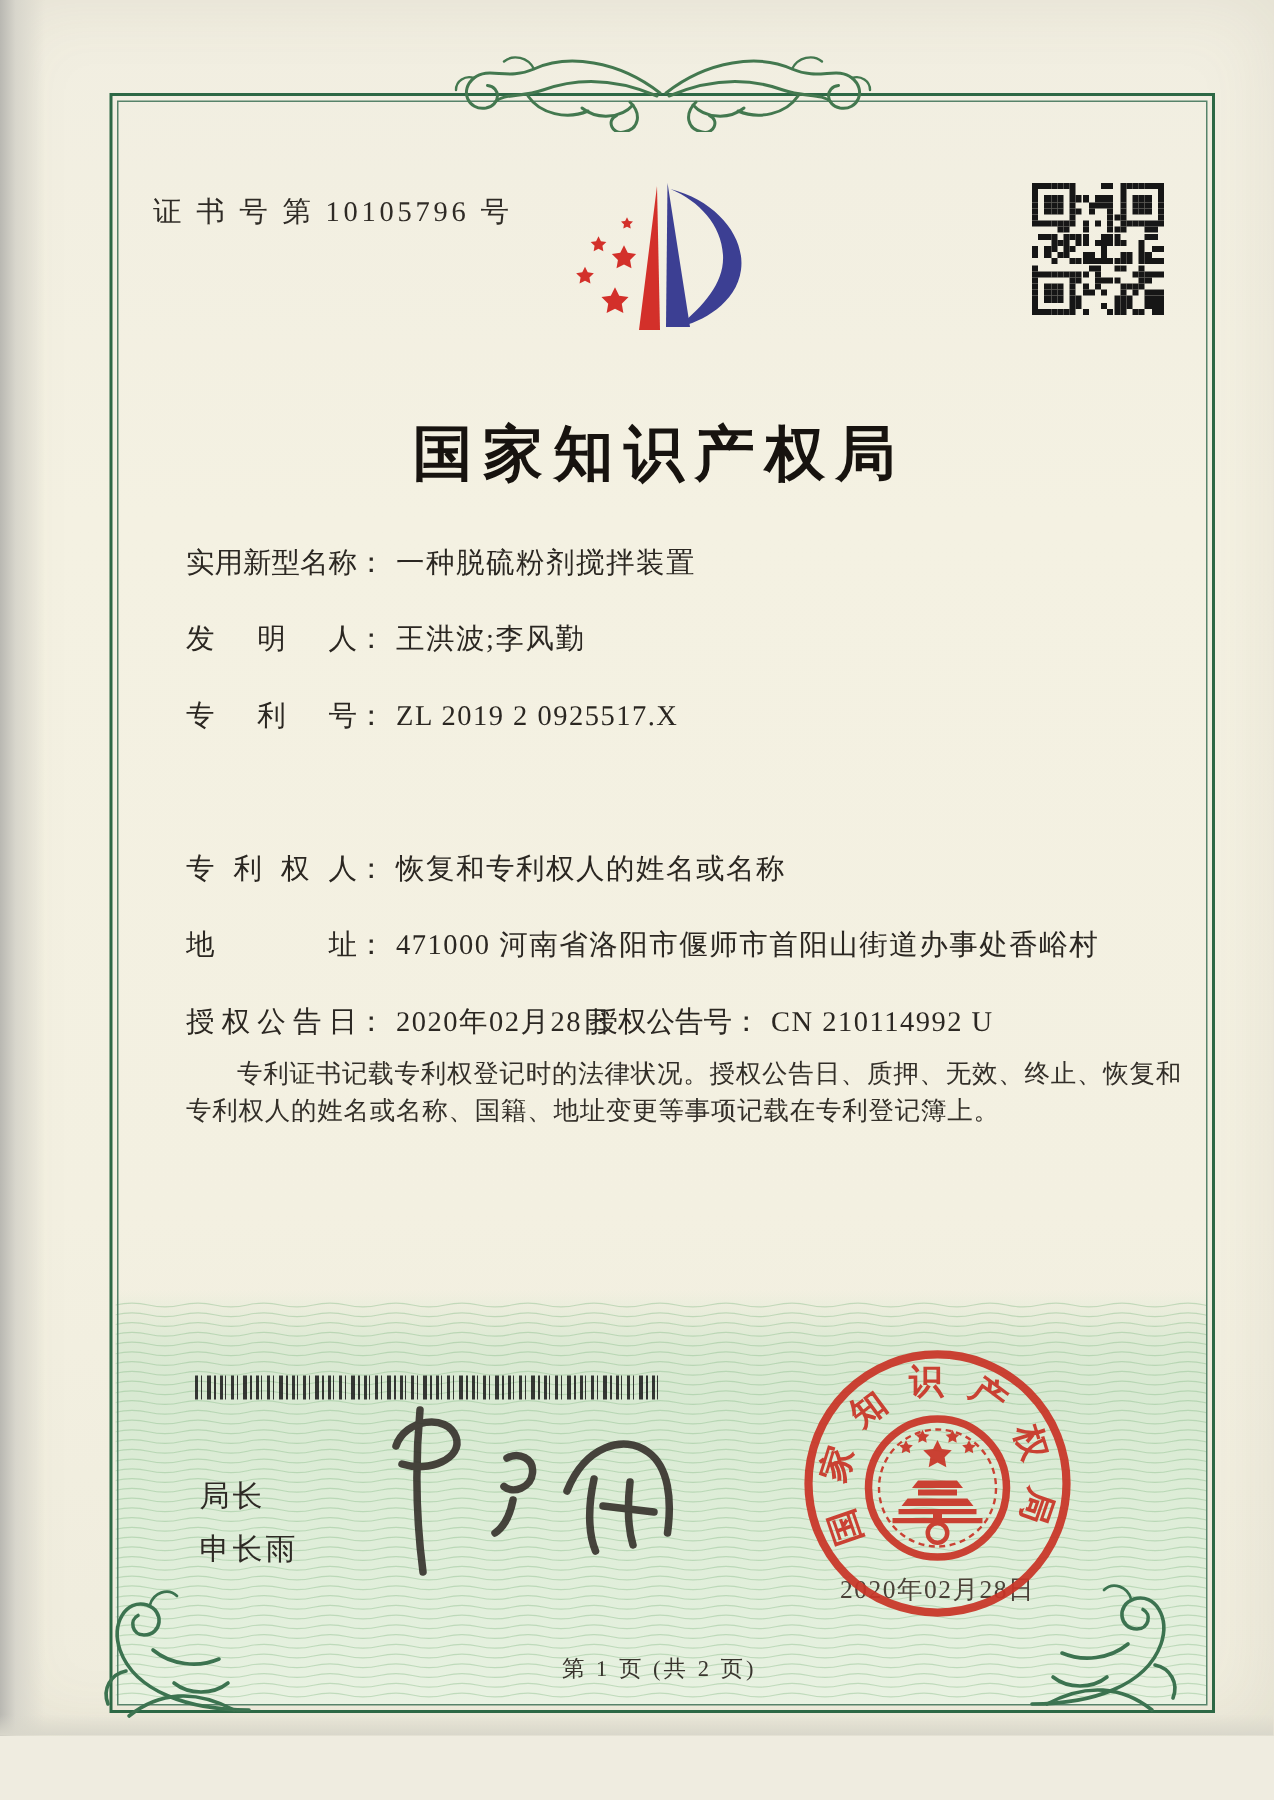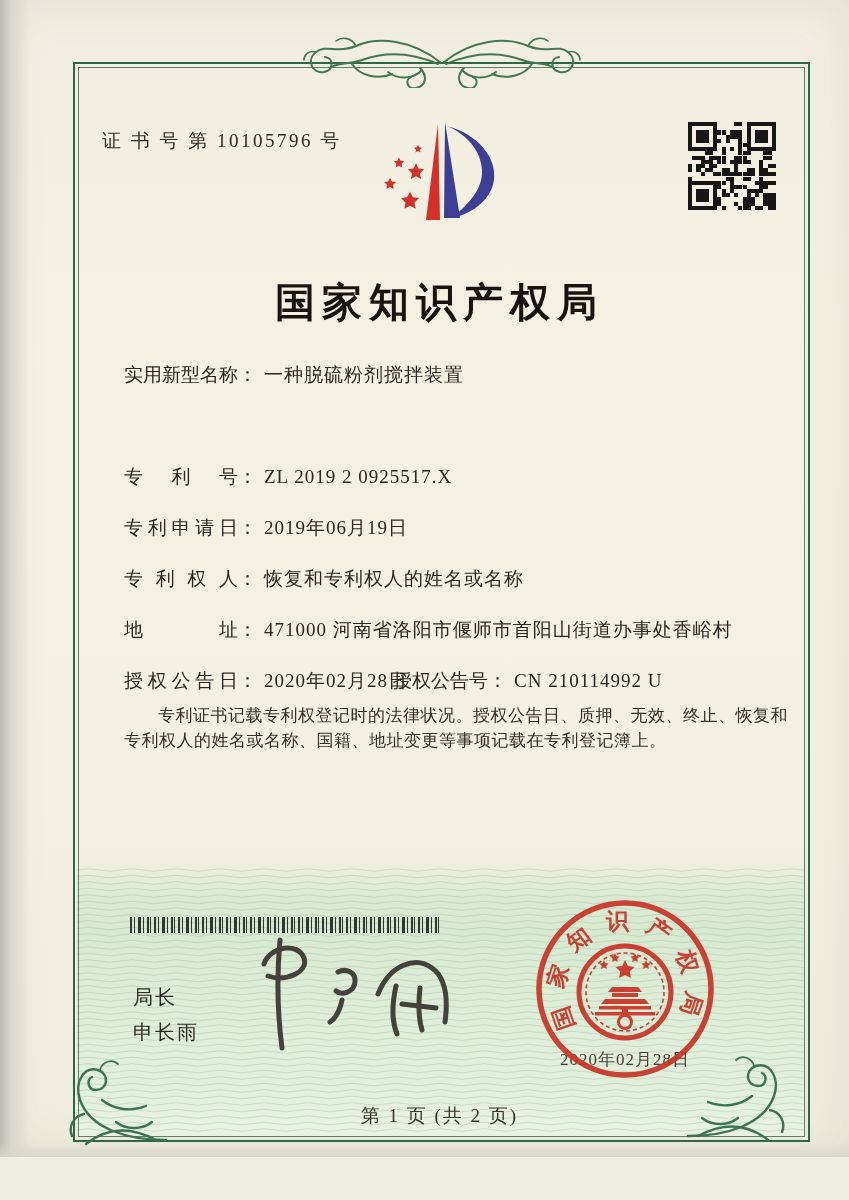--- a/index.html
+++ b/index.html
@@ -45,21 +45,21 @@
 
   .officer-title{position:absolute;left:133px;top:984px;font-size:20px;color:#2e2a25;letter-spacing:2px;}
   .officer-name{position:absolute;left:133px;top:1019px;font-size:20px;color:#2e2a25;letter-spacing:2px;}
   .signature{position:absolute;left:250px;top:928px;}
 
   .seal{position:absolute;left:532px;top:896px;opacity:.93;}
   .seal-date{position:absolute;left:532px;top:1048px;width:186px;text-align:center;
              font-size:17px;color:#4a4138;letter-spacing:1px;}
 
   .page-info{position:absolute;left:73px;top:1103px;width:733px;text-align:center;
-             font-size:19px;color:#39352e;letter-spacing:2px;}
+             font-size:15px;color:#39352e;letter-spacing:2px;}
   .back-note{position:absolute;left:0;top:1152px;width:849px;text-align:center;
              font-size:18px;color:#3d3930;letter-spacing:3px;}
 
   .qr{position:absolute;left:688px;top:122px;width:88px;height:88px;}
   .qr i{position:absolute;background:#161616;}
 
   .orn-top{position:absolute;left:292px;top:30px;}
   .orn-bl{position:absolute;left:56px;top:1056px;}
   .orn-br{position:absolute;left:676px;top:1052px;transform:scaleX(-1);}
   .logo{position:absolute;left:366px;top:100px;}
@@ -376,25 +376,25 @@
       <i style="left:71.2px;top:83.8px;width:4.19px;height:4.19px"></i>
       <i style="left:79.6px;top:83.8px;width:4.19px;height:4.19px"></i>
       <i style="left:83.8px;top:83.8px;width:4.19px;height:4.19px"></i>
     </div>
 
   <h1 class="title">国家知识产权局</h1>
 
   <div class="frow" style="top:362px">
     <span class="flabel">实用新型名称</span><span class="colon">：</span><span class="fvalue">一种脱硫粉剂搅拌装置</span>
   </div>
+  <div class="frow" style="top:413px">
+    <span class="flabel">发明人</span><span class="colon">：</span><span class="fvalue">王洪波;李风勤</span>
+  </div>
   <div class="frow" style="top:464px">
     <span class="flabel">专利号</span><span class="colon">：</span><span class="fvalue">ZL 2019 2 0925517.X</span>
-  </div>
-  <div class="frow" style="top:515px">
-    <span class="flabel">专利申请日</span><span class="colon">：</span><span class="fvalue">2019年06月19日</span>
   </div>
   <div class="frow" style="top:566px">
     <span class="flabel">专利权人</span><span class="colon">：</span><span class="fvalue">恢复和专利权人的姓名或名称</span>
   </div>
   <div class="frow" style="top:617px">
     <span class="flabel">地址</span><span class="colon">：</span><span class="fvalue">471000 河南省洛阳市偃师市首阳山街道办事处香峪村</span>
   </div>
   <div class="frow" style="top:668px">
     <span class="flabel">授权公告日</span><span class="colon">：</span><span class="fvalue">2020年02月28日</span>
     <span class="grant2">

